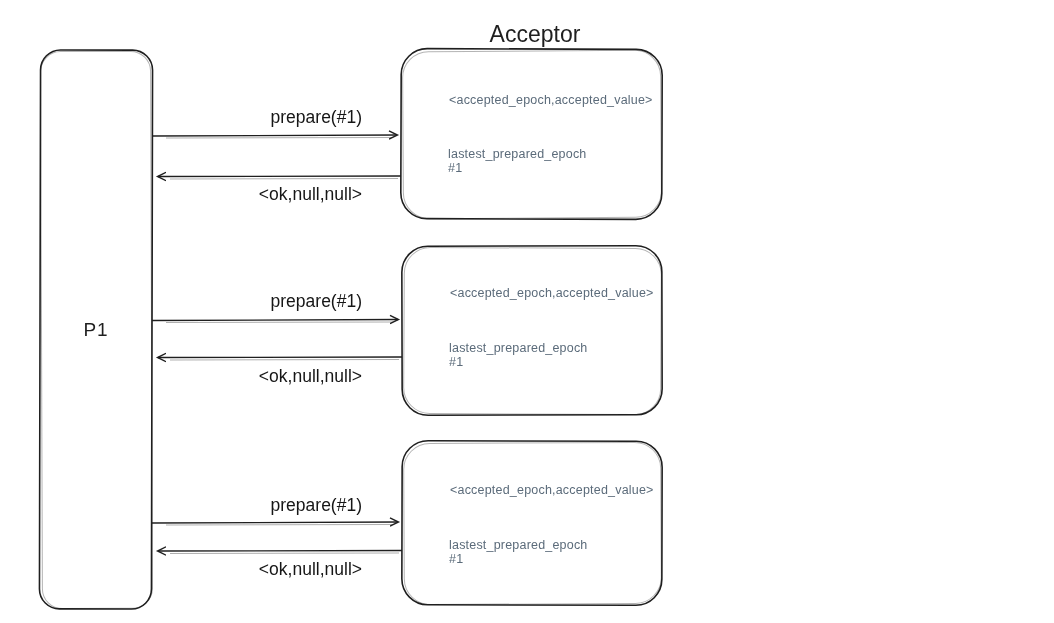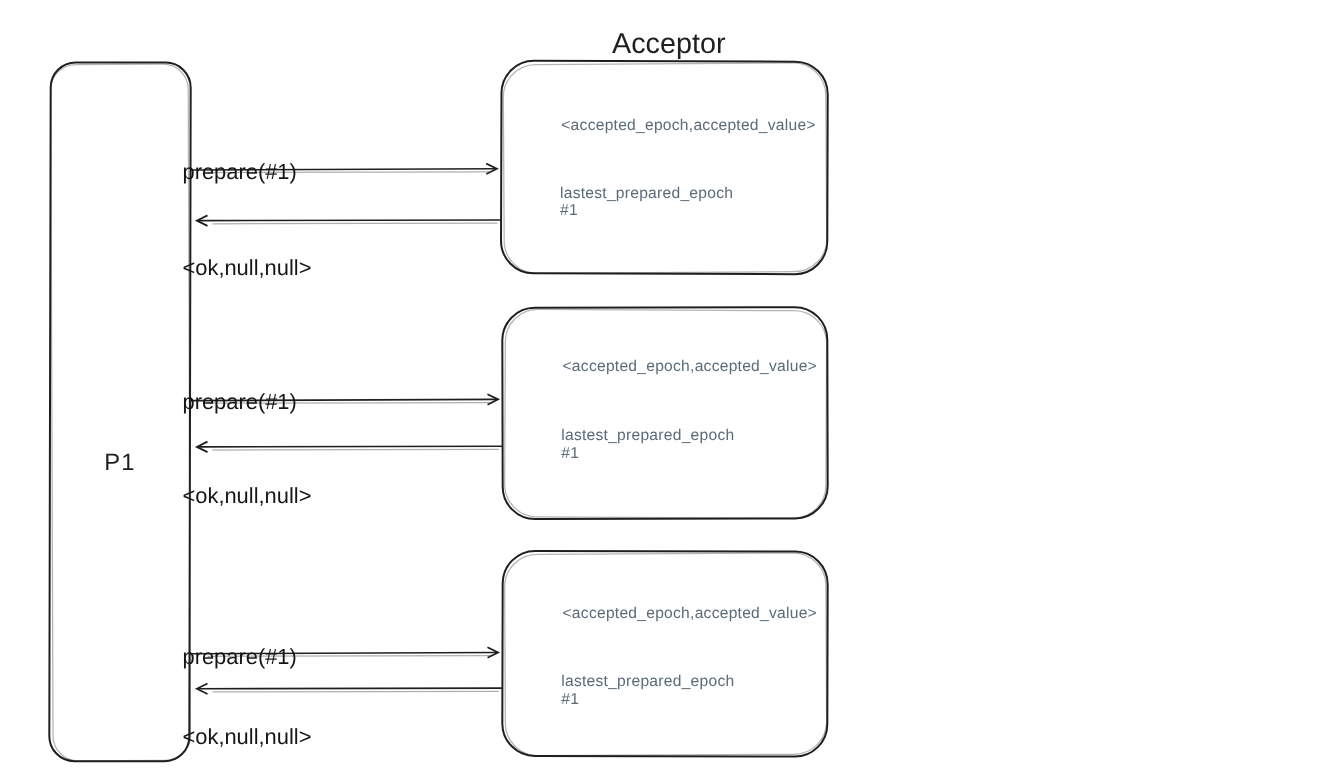--- a/index.html
+++ b/index.html
@@ -10,27 +10,27 @@
     font-family:"Liberation Sans", sans-serif;
     overflow:hidden;
   }
   #shapes{position:absolute;left:0;top:0;width:1054px;height:623px;}
   .txt{position:absolute;white-space:nowrap;}
   .title{
     font-size:23px;color:#1f1f1f;
     left:435px;top:21px;width:200px;text-align:center;
   }
   .lifeline-label{
-    font-size:19px;color:#1f1f1f;text-align:center;letter-spacing:1px;margin-top:41px;
+    font-size:19px;color:#1f1f1f;text-align:center;letter-spacing:1px;
   }
   .p1-label{left:40px;top:319px;width:112px;}
   .p2-label{left:917px;top:317px;width:112px;font-family:Liberation Mono, monospace;}
   .msg{
     font-size:17.5px;color:#161616;
-    width:200px;text-align:left;left:146px;margin-top:20px;
+    width:200px;text-align:right;left:162px;
   }
   .prepare-1{top:107px;}
   .prepare-2{top:291px;}
   .prepare-3{top:495px;}
   .ok-1{top:184px;}
   .ok-2{top:366px;}
   .ok-3{top:559px;}
   .boxtxt{
     font-size:12.5px;color:#5b6b7a;letter-spacing:0.2px;padding-left:44px;
   }

